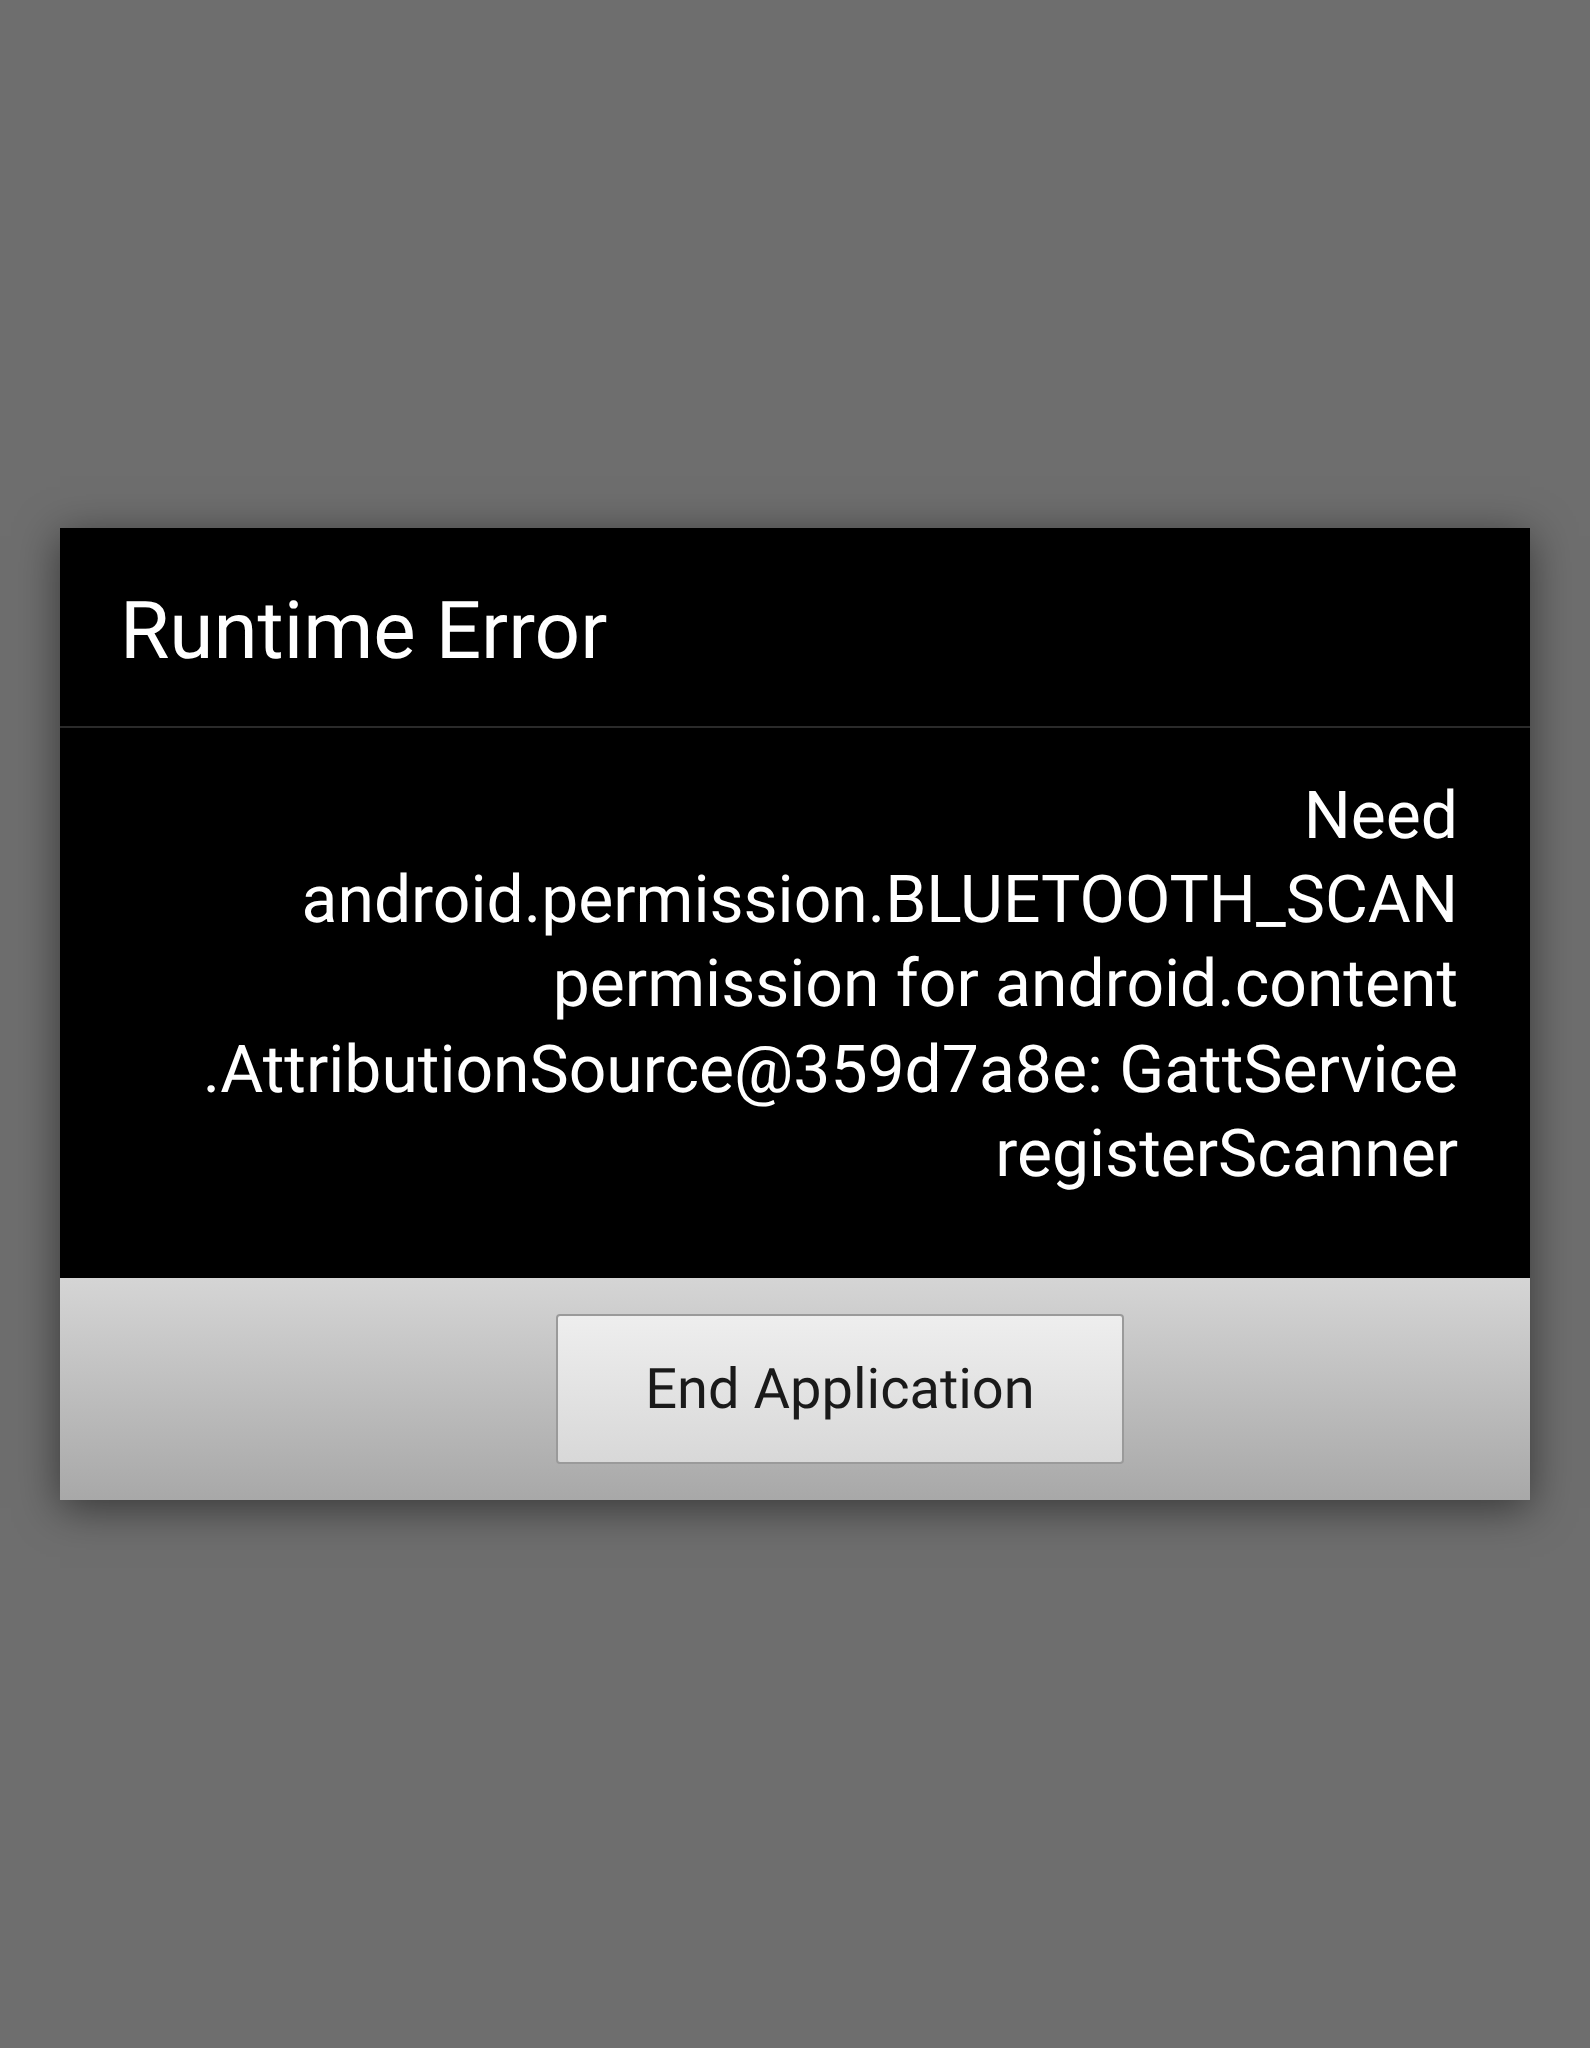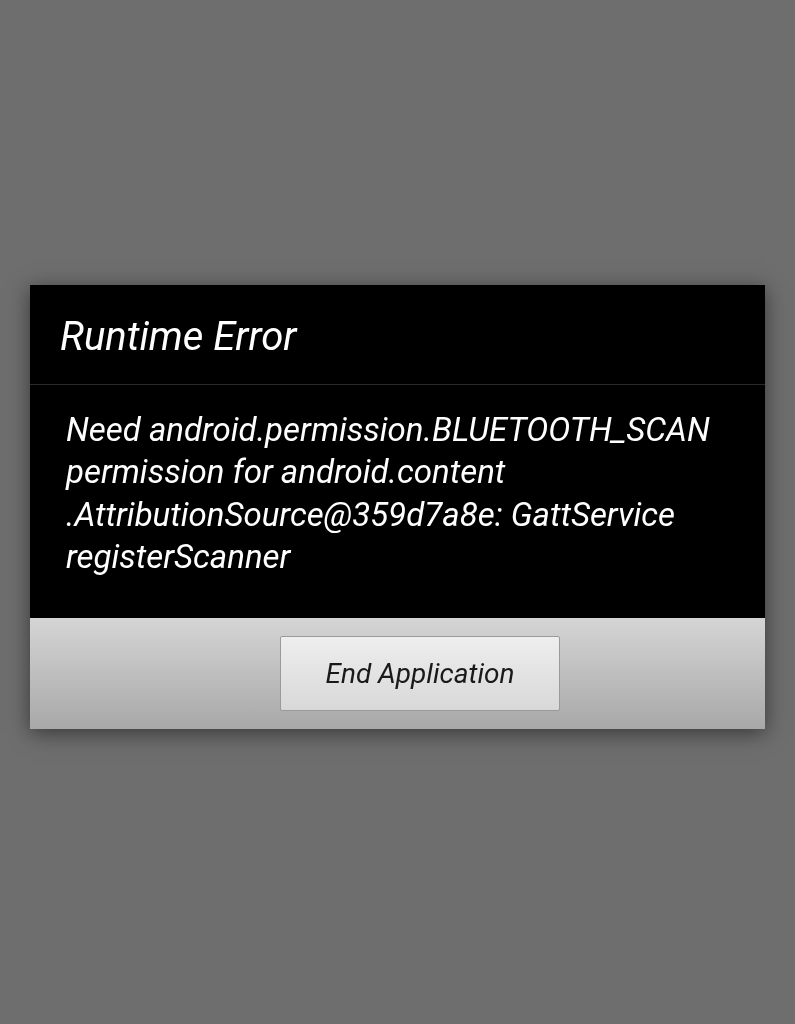--- a/index.html
+++ b/index.html
@@ -1,19 +1,18 @@
 <!DOCTYPE html>
 <html><head>
   <meta charset="utf-8">
   <style>
     * {
       margin: 0;
       padding: 0;
       box-sizing: border-box;
-      font-style: italic;
     }
     
     body {
       width: 795px;
       height: 1024px;
       background-color: #6e6e6e;
       display: flex;
       align-items: center;
       justify-content: center;
       font-family: Roboto, "Helvetica Neue", Arial, sans-serif;
@@ -33,20 +32,21 @@
     }
     
     .dialog-title {
       color: #ffffff;
       font-size: 40px;
       font-weight: 400;
     }
     
     .dialog-body {
       padding: 24px 36px 40px 36px;
+      text-align: right;
     }
     
     .dialog-message {
       color: #ffffff;
       font-size: 33px;
       font-weight: 400;
       line-height: 1.28;
       word-wrap: break-word;
       white-space: pre-wrap;
     }

